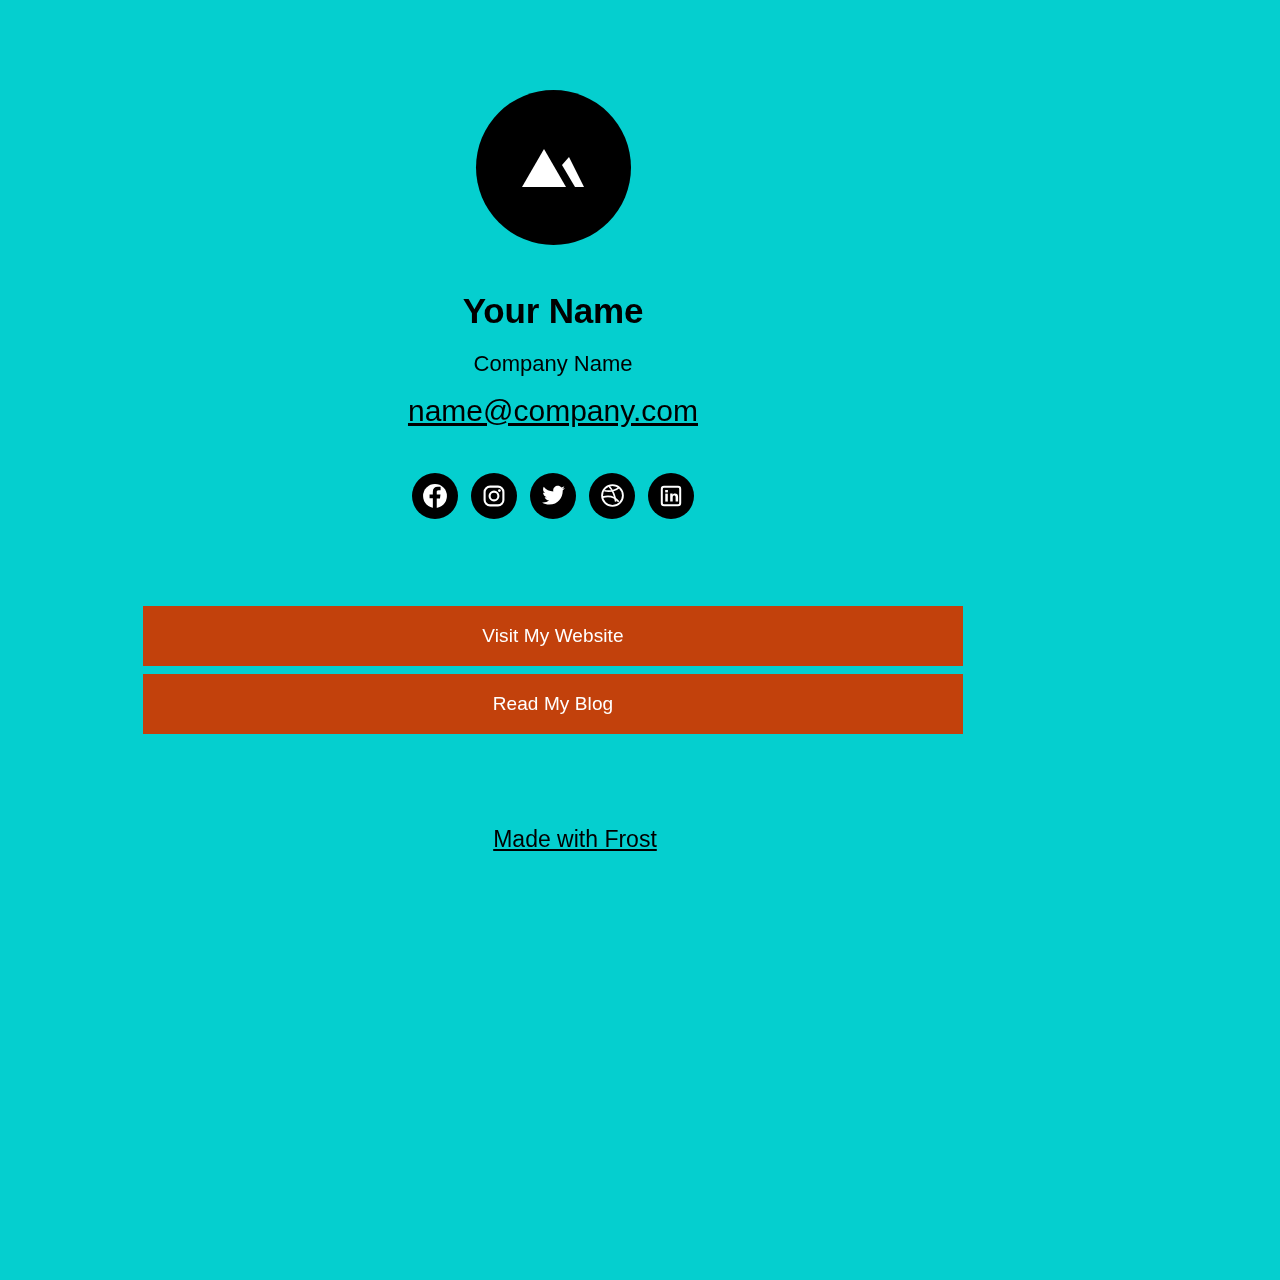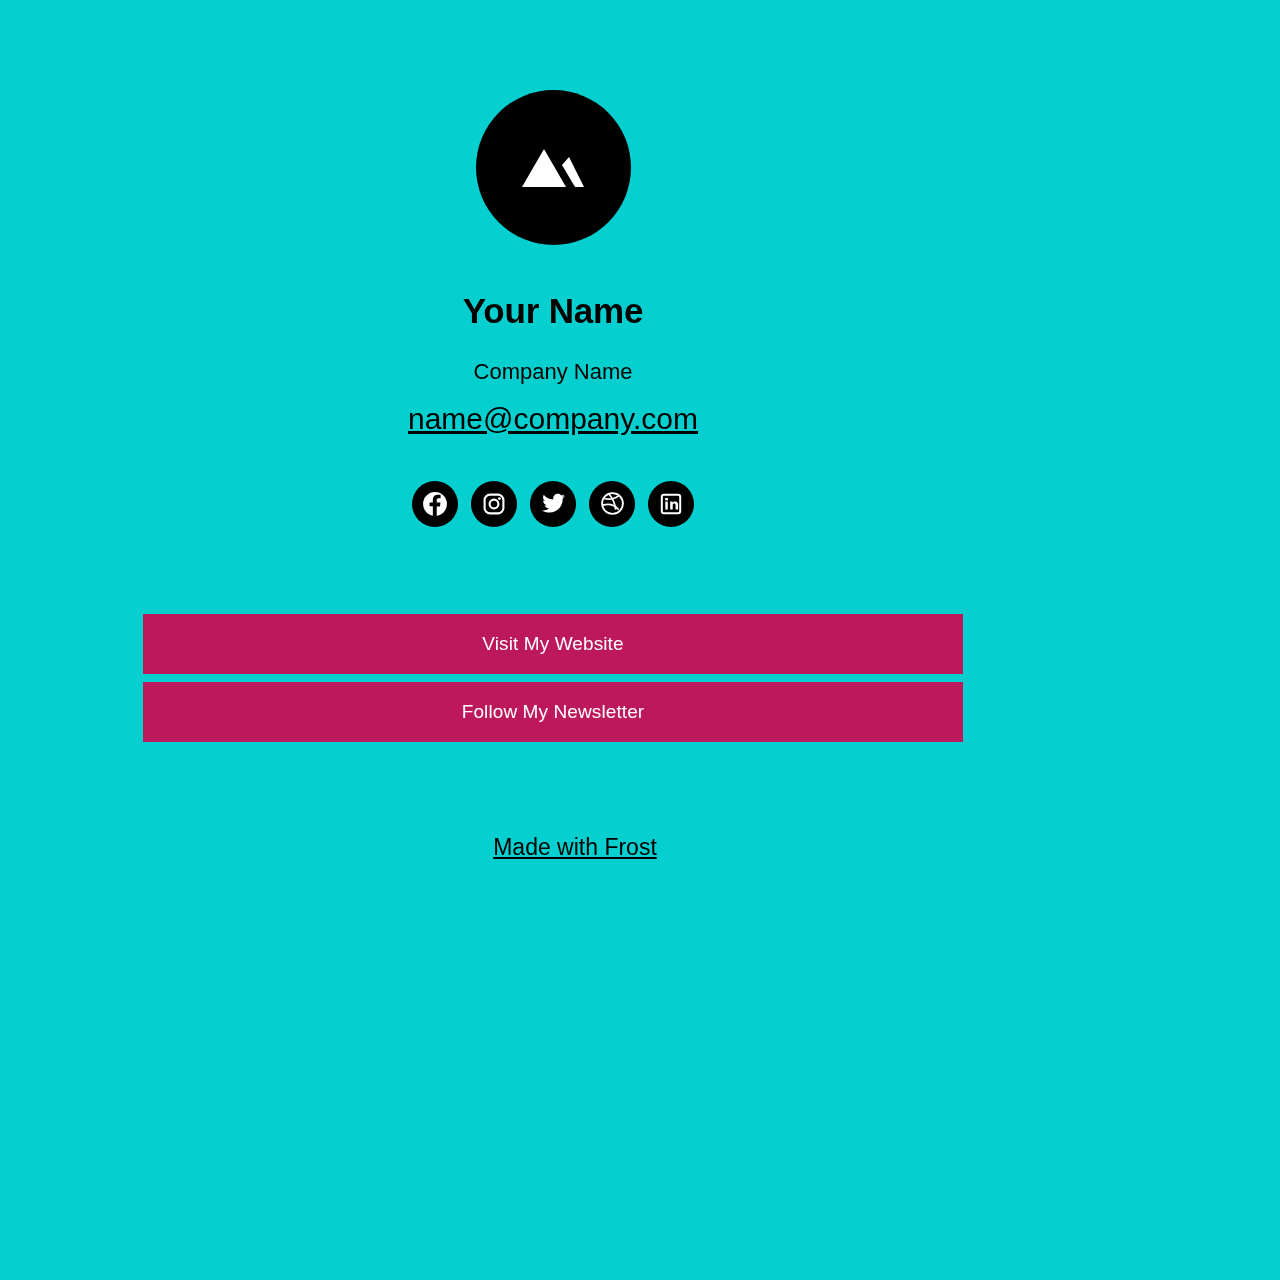--- a/index.html
+++ b/index.html
@@ -50,21 +50,21 @@
   .name {
     margin-top: 47px;
     font-size: 35px;
     font-weight: 700;
     letter-spacing: -0.2px;
     line-height: 1.1;
     color: #000000;
     text-align: center;
   }
   .company {
-    margin-top: 28px;
+    margin-top: 20px;
     font-size: 22px;
     font-weight: 400;
     line-height: 1.2;
     color: #000000;
     text-align: center;
   }
   .email {
     margin-top: 16px;
     font-size: 30px;
     font-weight: 400;
@@ -100,21 +100,21 @@
   .links {
     margin-top: 87px;
     width: 820px;
     display: flex;
     flex-direction: column;
     gap: 8px;
   }
   .link-btn {
     width: 820px;
     height: 60px;
-    background: #be185d;
+    background: #c2410c;
     color: #FFFFFF;
     border: none;
     font-family: "Liberation Sans", sans-serif;
     font-size: 19px;
     font-weight: 400;
     letter-spacing: 0.1px;
     display: flex;
     align-items: center;
     justify-content: center;
     cursor: pointer;
@@ -206,20 +206,20 @@
           <rect x="6.2" y="6.0" width="2.7" height="2.4" fill="#ffffff"></rect>
           <path d="M11.2 17.6v-8.0h2.4v1.1c0.45-0.75 1.35-1.3 2.5-1.3 1.9 0 3.0 1.15 3.0 3.45v4.75h-2.5v-4.2c0-1.15-0.45-1.8-1.4-1.8-0.9 0-1.5 0.6-1.5 1.8v4.2z" fill="#ffffff"></path>
         </svg>
       </span>
     </a>
 
   </div>
 
   <div class="links">
     <button class="link-btn">Visit My Website</button>
-    <button class="link-btn">Follow My Newsletter</button>
+    <button class="link-btn">Read My Blog</button>
   </div>
 
   <div class="footer">
     <a class="footer-link" href="#">Made with Frost</a>
   </div>
 
 </div>
 
 </body></html>

